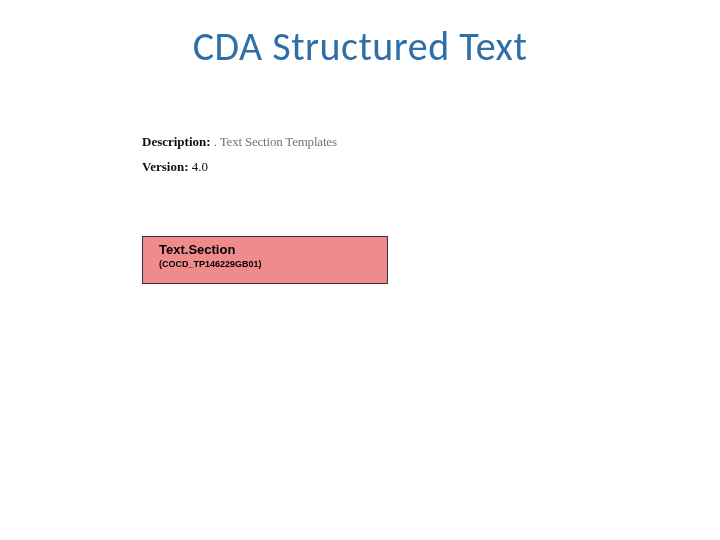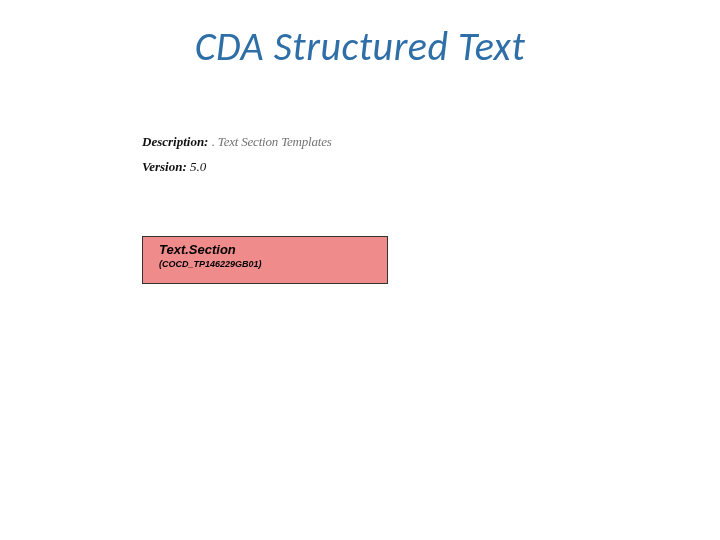--- a/index.html
+++ b/index.html
@@ -10,21 +10,20 @@
     background: #ffffff;
     font-family: "Segoe UI", "Calibri", Arial, sans-serif;
     color: #000;
     overflow: hidden;
   }
   .slide {
     position: relative;
     width: 720px;
     height: 476px;
     box-sizing: border-box;
-    font-style: italic;
   }
   .title {
     position: absolute;
     left: 0;
     right: 0;
     top: 22px;
     text-align: center;
     font-size: 40px;
     font-weight: 400;
     color: #2f6fa8;
@@ -100,21 +99,21 @@
 
   <div class="title">CDA Structured Text</div>
 
   <div class="meta">
     <div class="row">
       <span class="label">Description:</span>
       <span class="value blurry">. Text Section Templates</span>
     </div>
     <div class="row">
       <span class="label">Version:</span>
-      <span class="value">5.0</span>
+      <span class="value">4.0</span>
     </div>
   </div>
 
   <div class="template-box">
     <div class="box-title">Text.Section</div>
     <div class="box-sub">(COCD_TP146229GB01)</div>
   </div>
 
 
 </div>

